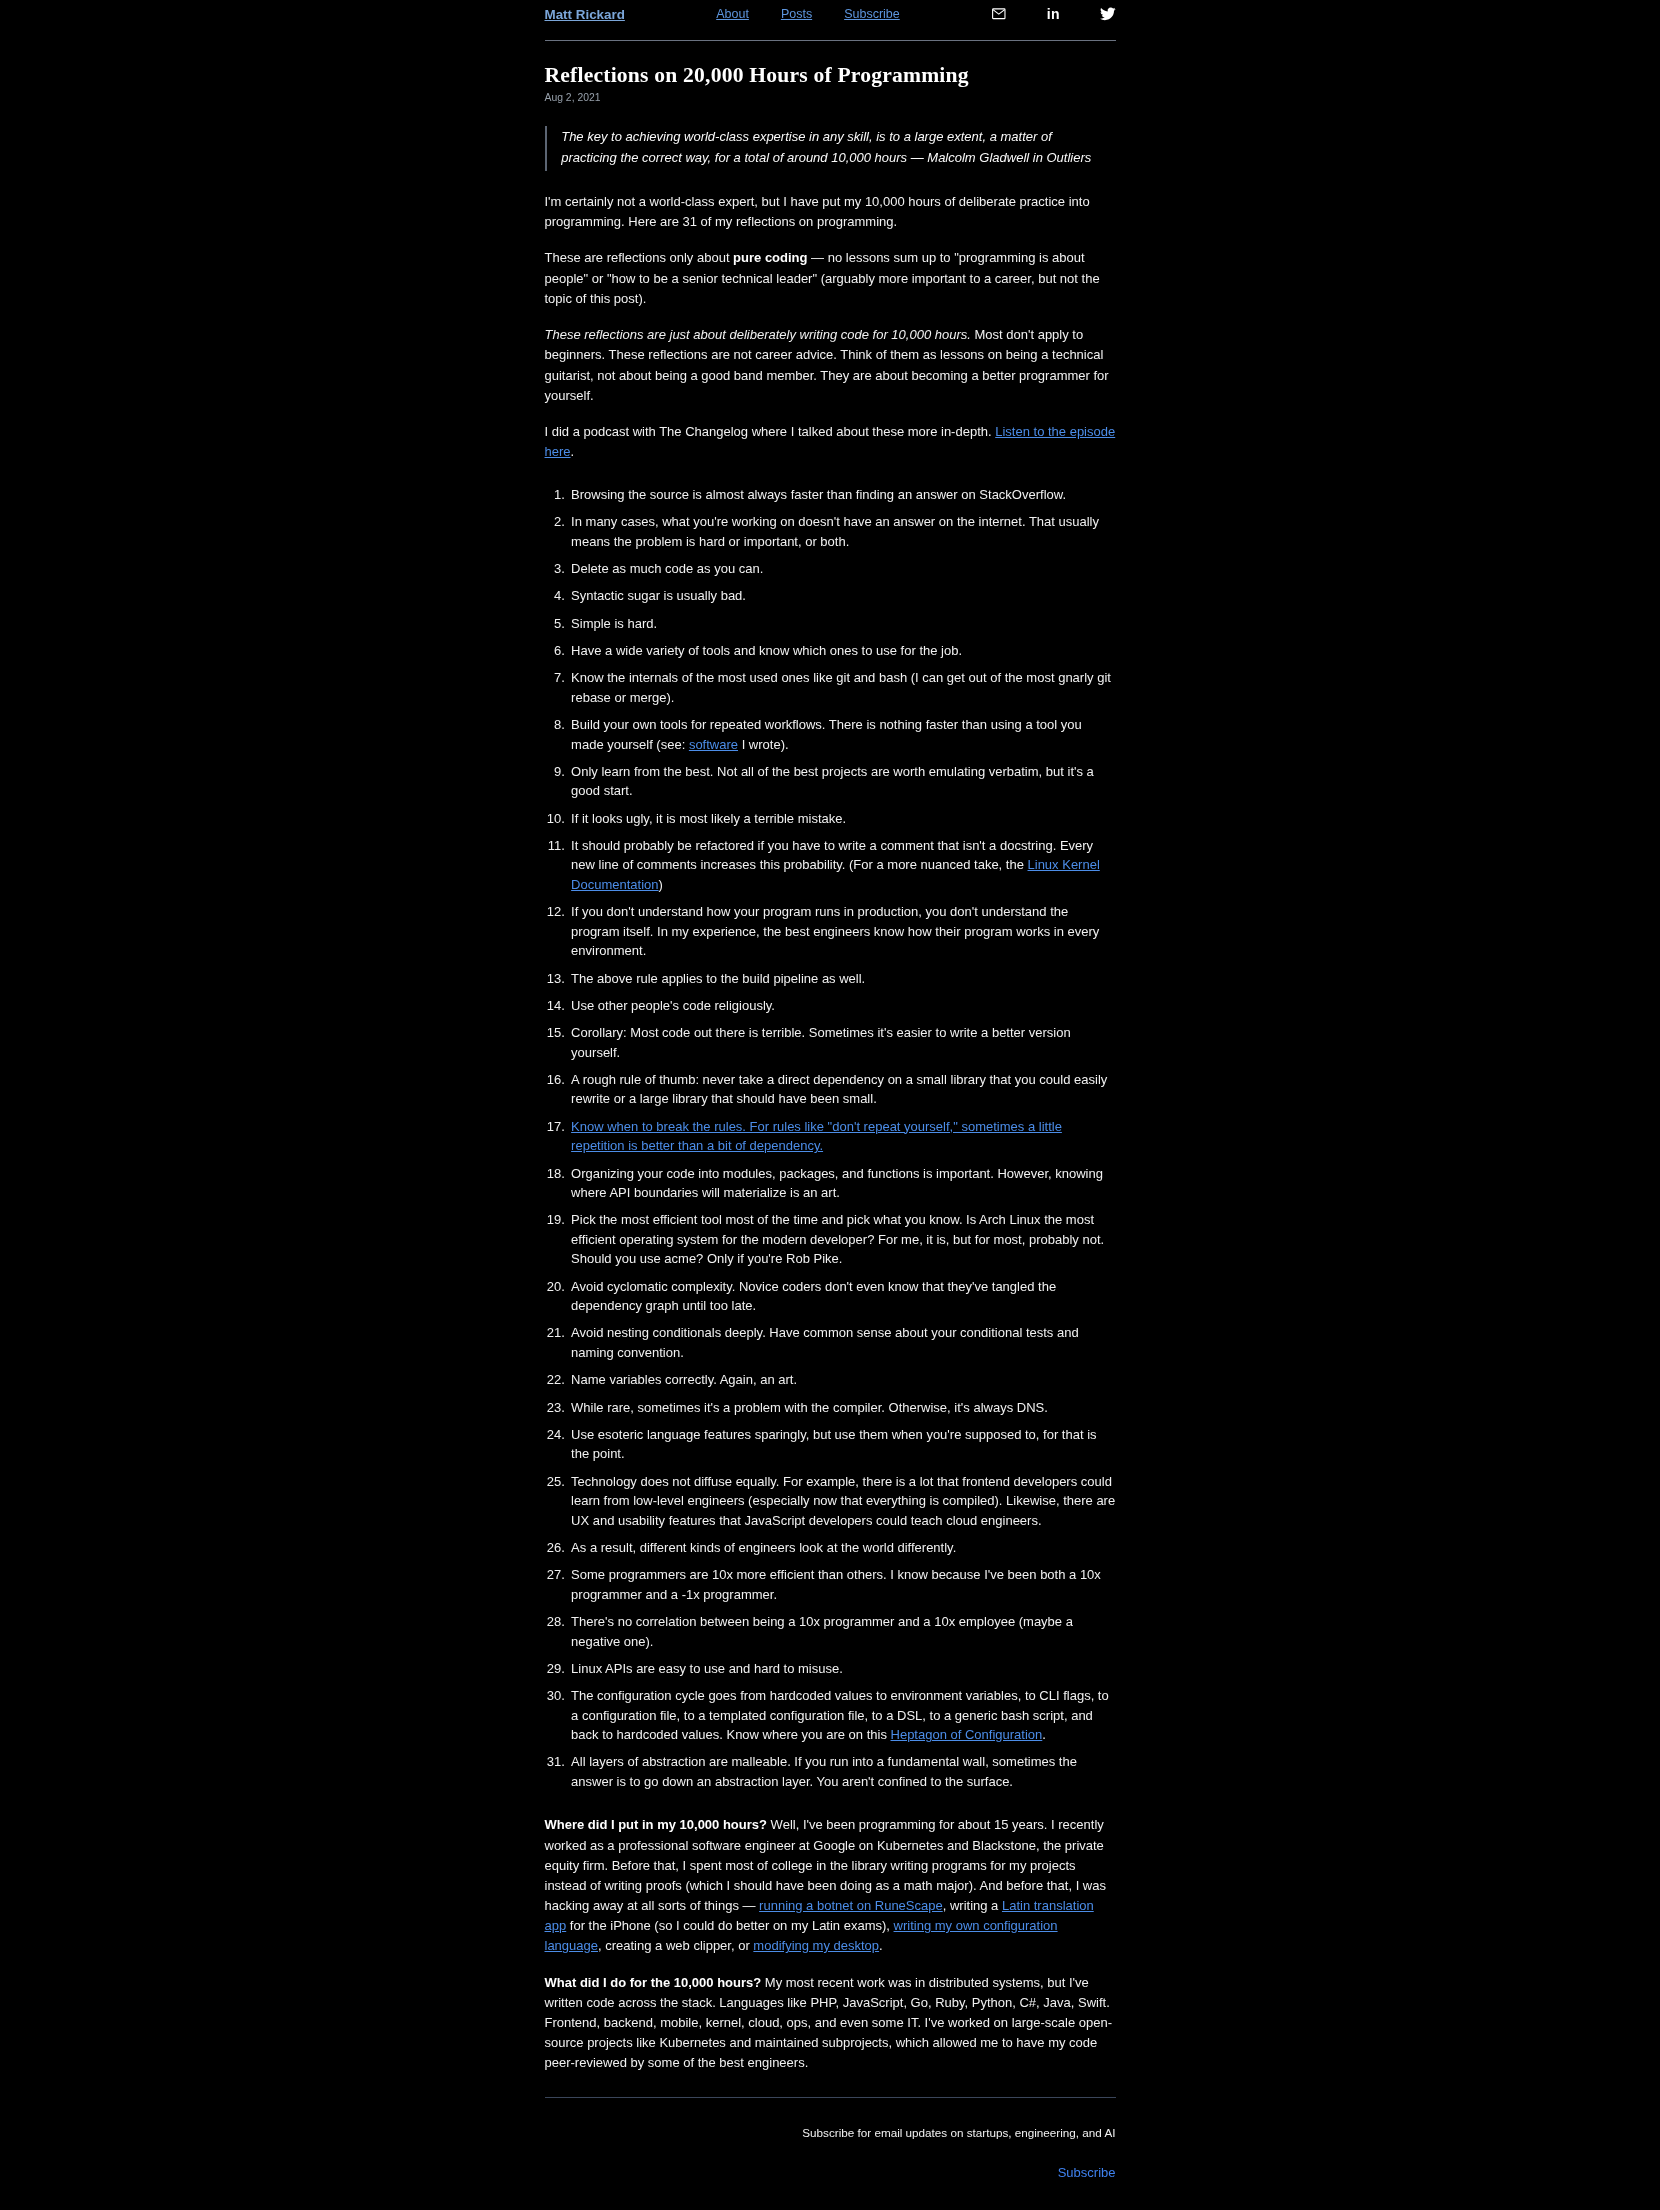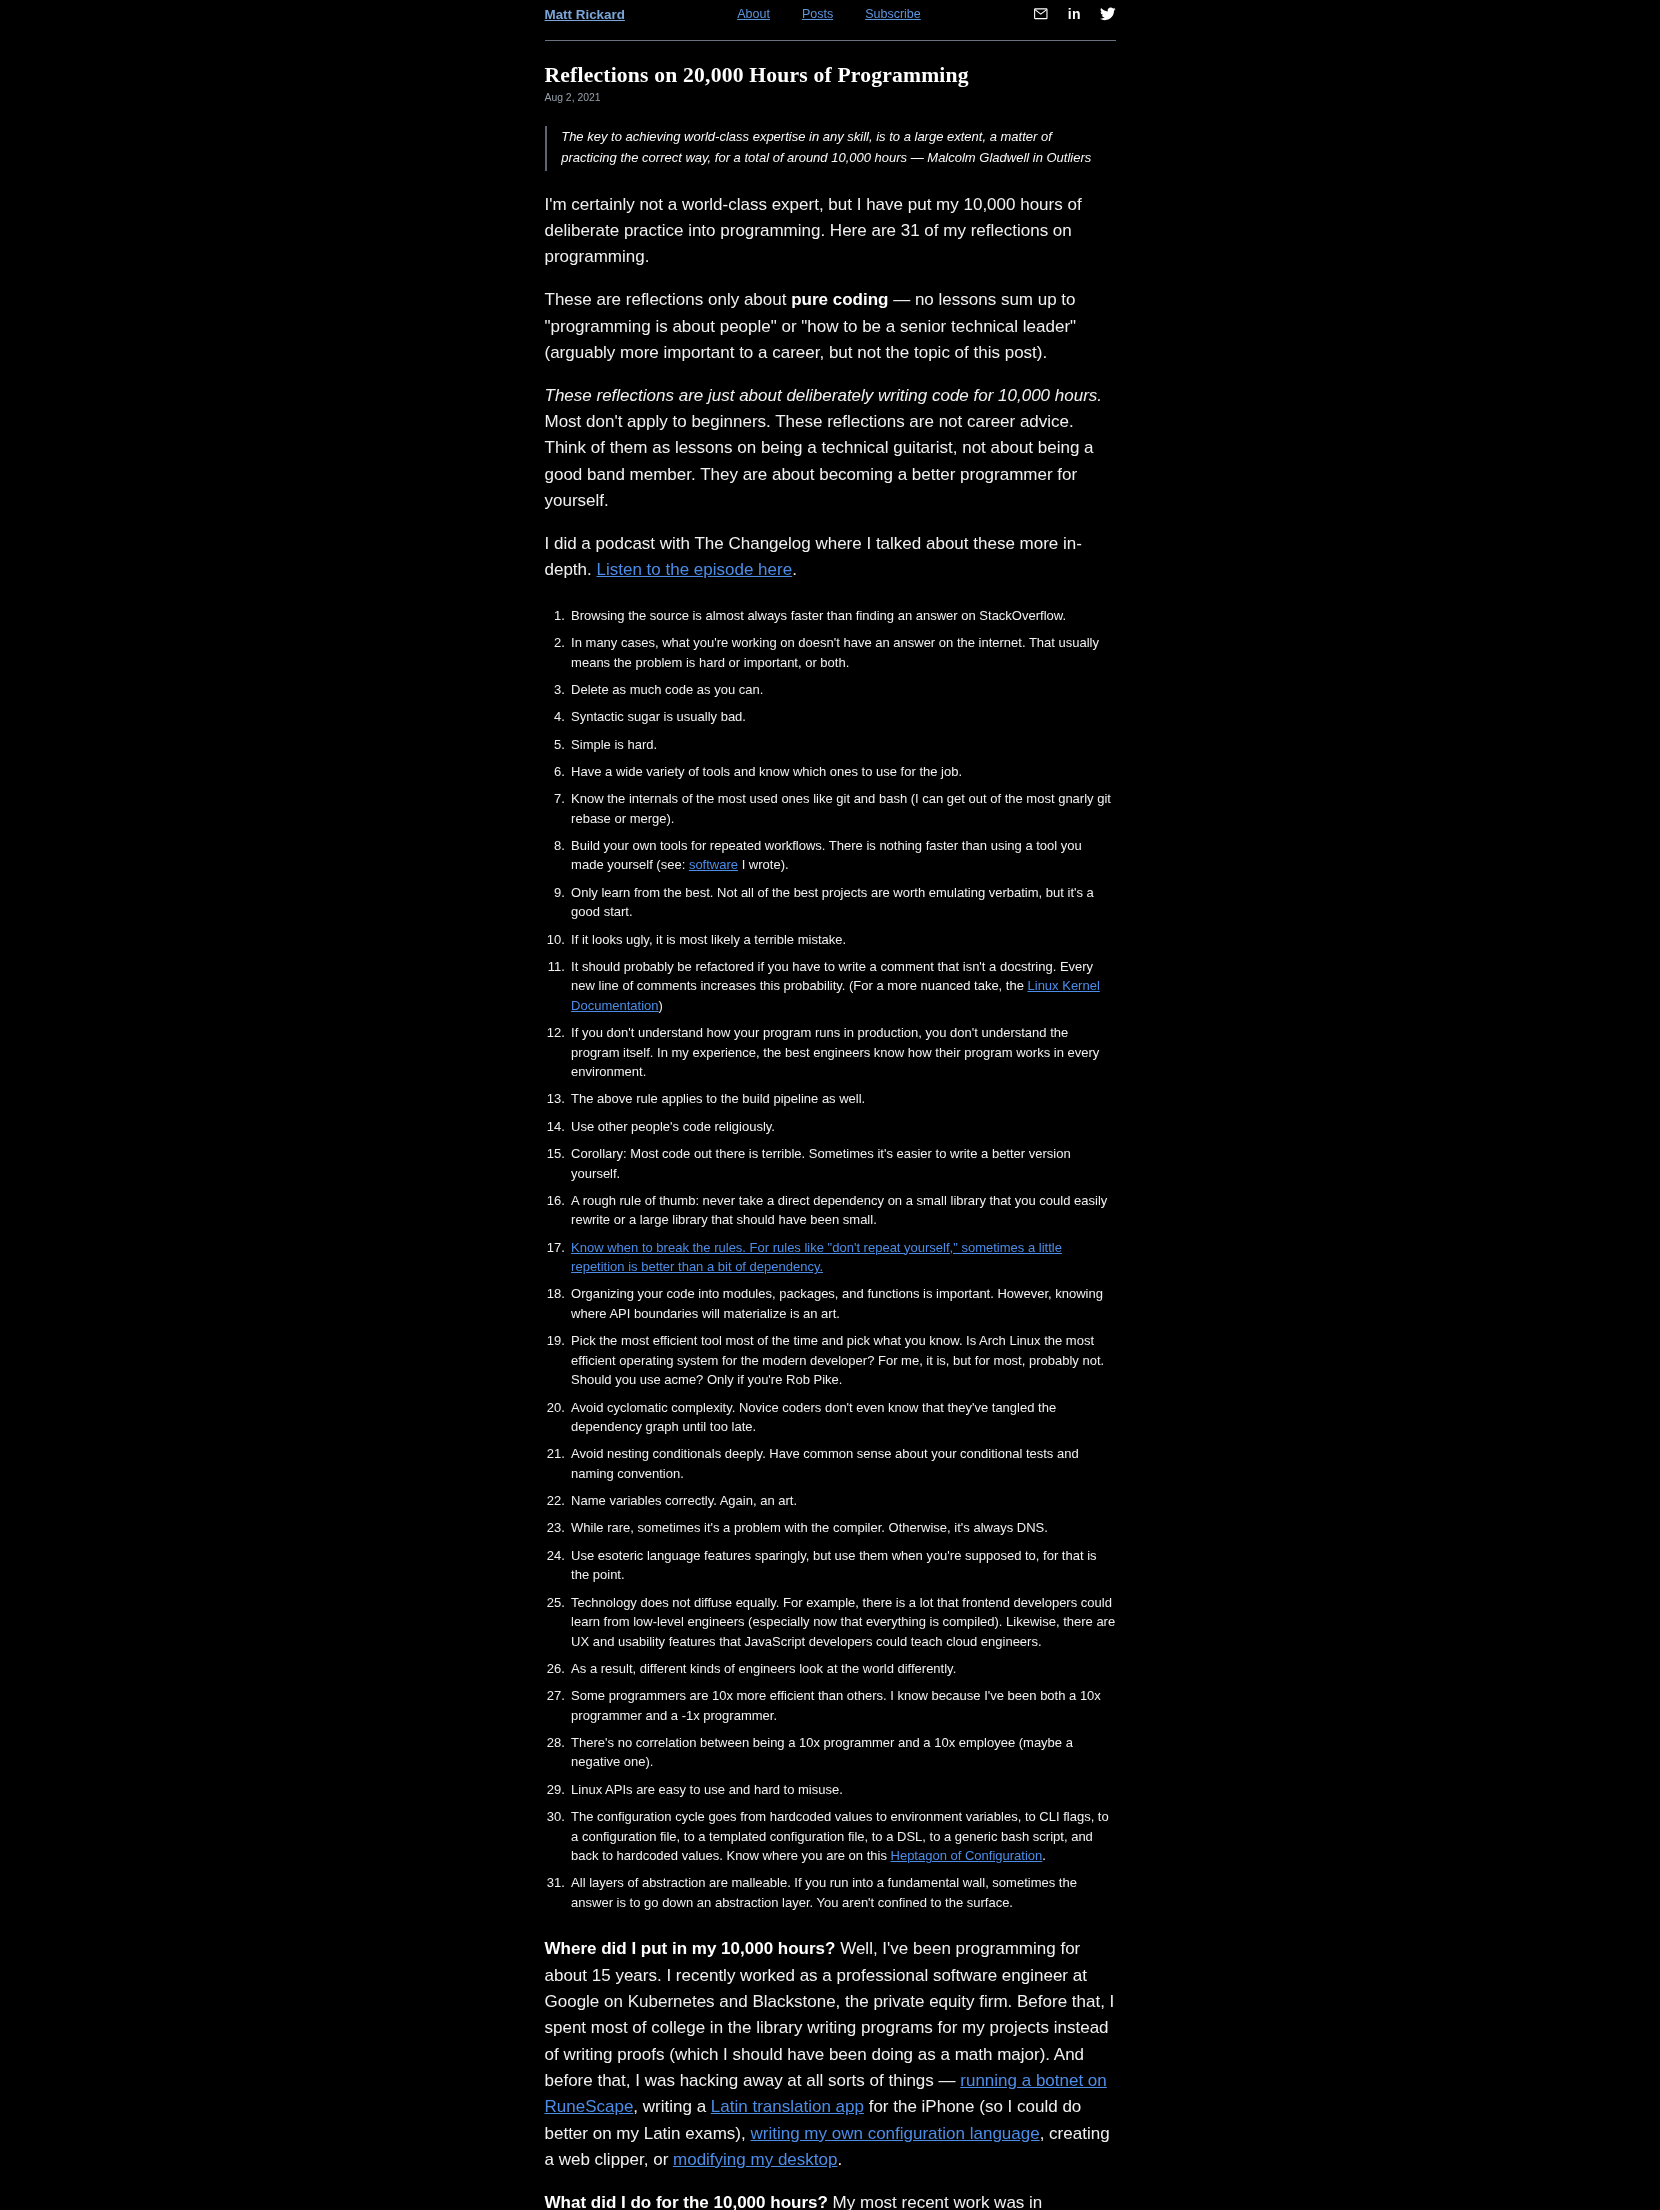--- a/index.html
+++ b/index.html
@@ -39,21 +39,21 @@
   }
   .site-nav a {
     color: #5d95dd;
     font-size: 12.5px;
     text-decoration: underline;
     cursor: pointer;
   }
   .header-icons {
     display: flex;
     align-items: center;
-    gap: 19px;
+    gap: 40px;
   }
   .header-icons a {
     display: flex;
     align-items: center;
     color: #ffffff;
     cursor: pointer;
     text-decoration: none;
   }
   .linkedin-glyph {
     font-weight: 700;
@@ -87,21 +87,21 @@
   blockquote {
     border-left: 2.6px solid #5c6573;
     margin: 0 0 21px 0;
     padding: 1.7px 8.6px 1.7px 14.7px;
     font-style: italic;
     font-size: 13px;
     line-height: 1.6;
     color: #fafafa;
   }
   p {
-    font-size: 17px;
+    font-size: 13px;
     line-height: 1.55;
     margin: 0 0 16.4px 0;
   }
   strong { font-weight: 700; color: #ffffff; }
   em { }
   a.link {
     color: #4c8de8;
     text-decoration: underline;
     cursor: pointer;
   }

